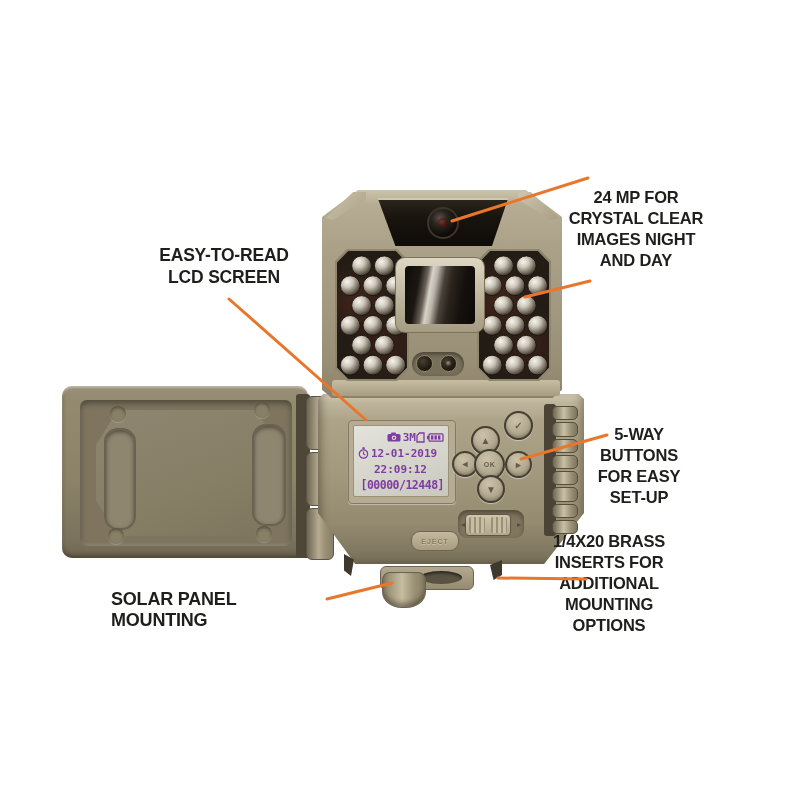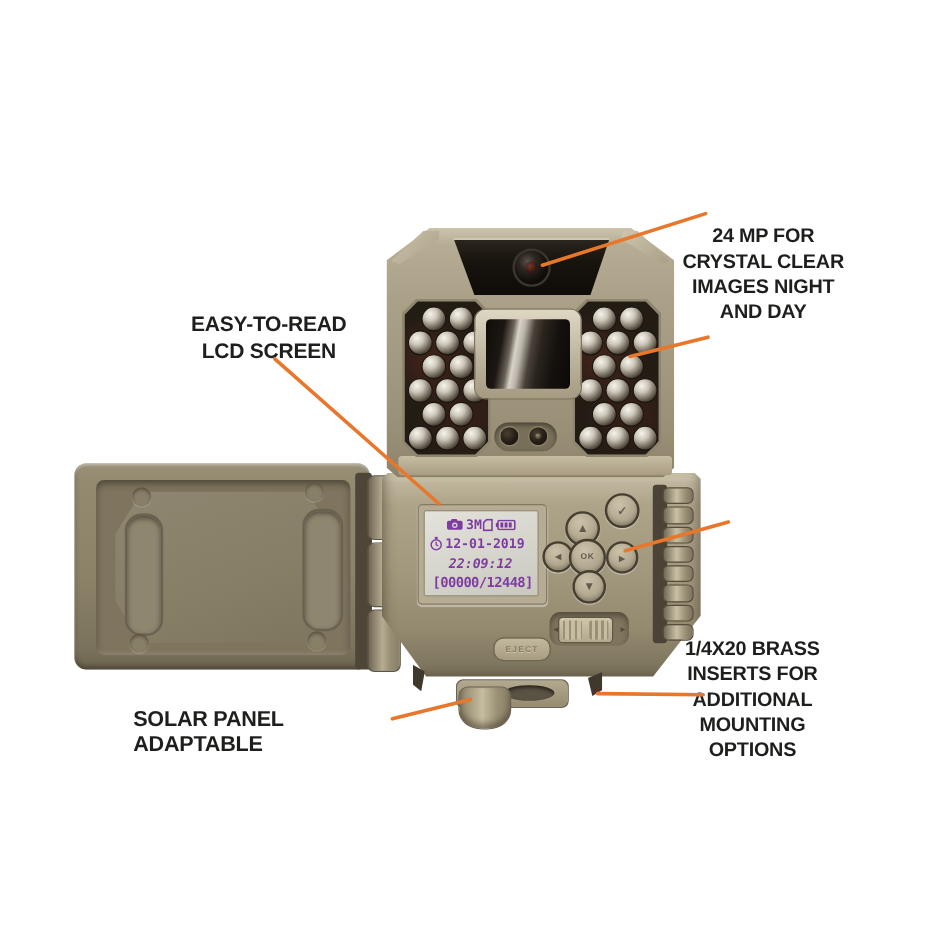--- a/index.html
+++ b/index.html
@@ -6,23 +6,23 @@
   .stage{position:relative;width:790px;height:790px;background:#ffffff;overflow:hidden;
          font-family:"Liberation Sans",sans-serif;}
   .abs{position:absolute;}
 
   
   .callout{position:absolute;z-index:40;color:#1e1e1c;font-weight:bold;
            font-size:16.5px;line-height:21px;letter-spacing:-0.2px;
            white-space:pre-line;text-align:center;}
   .co-mp{left:556px;top:163px;width:160px;margin-top:24px;}
   .co-leds{left:558px;top:268px;width:158px;}
-  .co-lcd{left:132px;top:259px;width:184px;font-size:17.5px;line-height:22px;}
+  .co-lcd{left:132px;top:244px;width:184px;font-size:17.5px;line-height:22px;}
   .co-buttons{left:568px;top:424px;width:142px;}
-  .co-inserts{left:546px;top:531px;width:162px;}
+  .co-inserts{left:528px;top:531px;width:162px;}
   .co-solar{left:111px;top:589px;width:224px;text-align:left;font-size:18px;}
 
   
   .leaders{position:absolute;left:0;top:0;z-index:50;pointer-events:none;}
   .leaders line{stroke:var(--accent,#e8762b);stroke-width:3;stroke-linecap:round;}
 
   
   .door{left:62px;top:386px;width:246px;height:172px;z-index:10;border-radius:10px;
         background:linear-gradient(180deg,#9b9178 0%,#938a70 8%,#8b8268 55%,#7c735d 88%,#6e6651 100%);
         box-shadow:inset 0 2px 2px rgba(255,255,255,.35), inset 0 -3px 4px rgba(40,34,24,.45);}
@@ -54,23 +54,23 @@
 
   
   .lcd-bezel{left:348px;top:420px;width:106px;height:82px;z-index:22;border-radius:4px;
         background:#b5ac93;border:1px solid #837a62;box-shadow:0 1px 1px rgba(255,255,255,.4);}
   .lcd-screen{left:353px;top:425px;width:96px;height:72px;z-index:23;border-radius:2px;
         background:linear-gradient(160deg,#e3e2db 0%,#d6d5cc 55%,#c9c8be 100%);
         border:1px solid #9a917b;color:#7e3ba2;
         font-family:"DejaVu Sans Mono",monospace;font-size:11px;font-weight:bold;
         padding:3px 4px 0 4px;box-sizing:border-box;}
   .lcd-row{display:flex;align-items:center;height:16px;}
-  .lcd-row1{justify-content:center;}
+  .lcd-row1{justify-content:flex-end;}
   .lcd-grp{display:flex;align-items:center;gap:2px;}
-  .lcd-row3{padding-left:16px;font-style:italic;}
+  .lcd-row3{padding-left:16px;}
   .lcd-row4{font-size:11.5px;letter-spacing:-0.5px;justify-content:flex-end;}
 
   
   .pbtn{z-index:22;border-radius:50%;display:flex;align-items:center;justify-content:center;
         background:radial-gradient(circle at 40% 30%,#cbc2a9 0%,#b3a990 55%,#9a9076 100%);
         border:2px solid #463f31;color:rgba(55,48,38,.68);font-size:10px;font-weight:bold;
         box-shadow:0 1px 1px rgba(255,255,255,.45), inset 0 -2px 3px rgba(0,0,0,.18);}
   .b-check{left:504px;top:411px;width:25px;height:25px;}
   .b-up{left:471px;top:426px;width:25px;height:25px;}
   .b-left{left:452px;top:451px;width:22px;height:22px;font-size:9px;}
@@ -346,26 +346,30 @@
   <div class="abs sensor-dot sd2"></div>
   <div class="abs front-band"></div>
 
   
   <div class="callout co-mp">24 MP FOR
 CRYSTAL CLEAR
 IMAGES NIGHT
 AND DAY</div>
   <div class="callout co-lcd">EASY-TO-READ
 LCD SCREEN</div>
+  <div class="callout co-buttons">5-WAY
+BUTTONS
+FOR EASY
+SET-UP</div>
   <div class="callout co-inserts">1/4X20 BRASS
 INSERTS FOR
 ADDITIONAL
 MOUNTING
 OPTIONS</div>
-  <div class="callout co-solar">SOLAR PANEL ADAPTABLE</div>
+  <div class="callout co-solar">SOLAR PANEL MOUNTING</div>
 
   
   <svg class="leaders" width="790" height="790">
     <line x1="452" y1="221" x2="588" y2="178"></line>
     <line x1="525" y1="297" x2="590" y2="281"></line>
     <line x1="229" y1="299" x2="366" y2="420"></line>
     <line x1="521" y1="459" x2="607" y2="435"></line>
     <line x1="498" y1="578" x2="586" y2="579"></line>
     <line x1="327" y1="599" x2="392" y2="583"></line>
   </svg>

